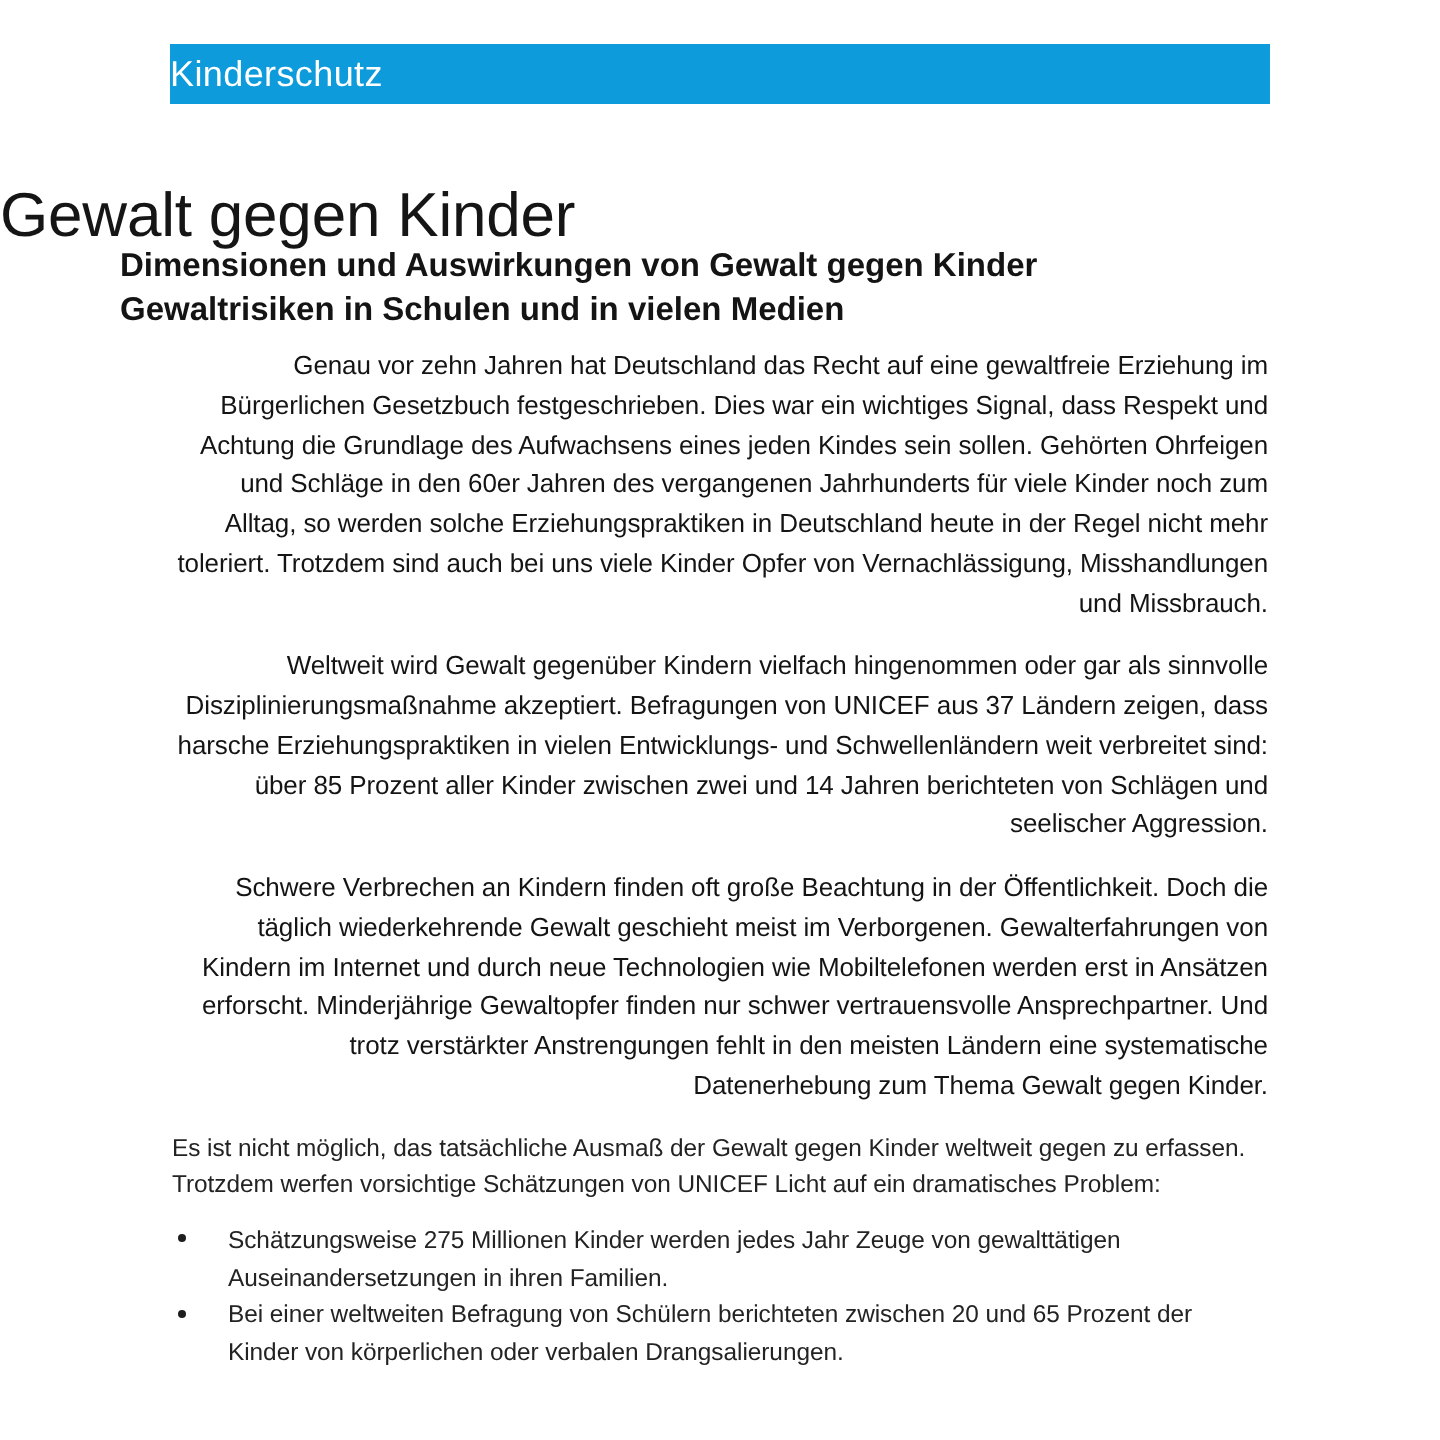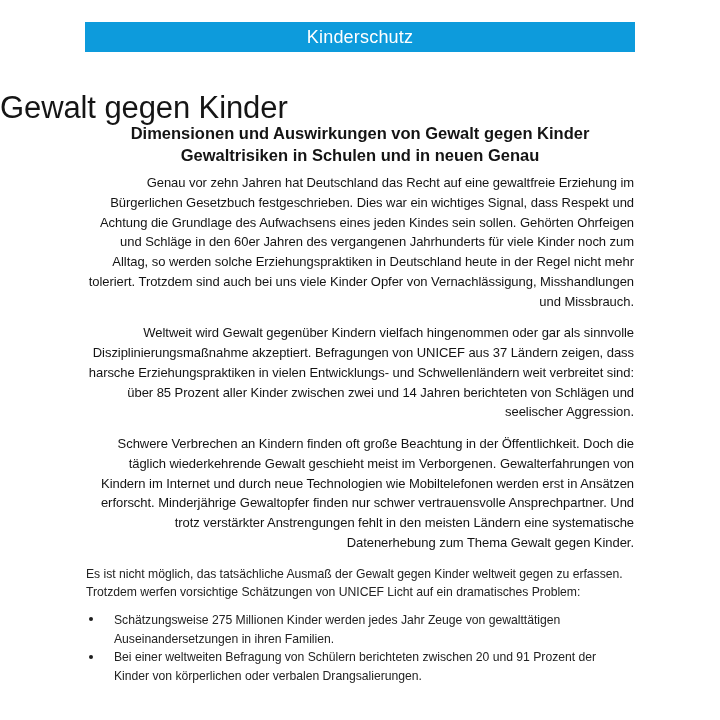--- a/index.html
+++ b/index.html
@@ -29,21 +29,21 @@
   
   .banner {
     position: absolute;
     left: 85px;
     top: 22px;
     width: 550px;
     height: 30px;
     background: #0d9bdc;
     display: flex;
     align-items: center;
-    justify-content: center;
+    justify-content: flex-start;
   }
   .banner-label {
     color: #ffffff;
     font-size: 18px;
     font-weight: 400;
     letter-spacing: 0.2px;
     line-height: 1;
   }
 
   
@@ -58,21 +58,20 @@
     letter-spacing: -0.1px;
     color: #151515;
     line-height: 1.1;
   }
 
   .subtitle {
     position: absolute;
     left: 60px;
     top: 123px;
     width: 600px;
-    text-align: center;
     font-size: 16.5px;
     font-weight: 700;
     color: #141414;
     line-height: 1.33;
   }
   .subtitle-line { display: block; }
 
   
   .content {
     position: absolute;
@@ -141,40 +140,40 @@
 <div class="page">
 
   <div class="banner">
     <span class="banner-label">Kinderschutz</span>
   </div>
 
   <h1 class="doc-title">Gewalt gegen Kinder</h1>
 
   <div class="subtitle">
     <span class="subtitle-line">Dimensionen und Auswirkungen von Gewalt gegen Kinder</span>
-    <span class="subtitle-line">Gewaltrisiken in Schulen und in neuen Genau</span>
+    <span class="subtitle-line">Gewaltrisiken in Schulen und in vielen Medien</span>
   </div>
 
   <div class="content">
 
     <p class="lead">Genau vor zehn Jahren hat Deutschland das Recht auf eine gewaltfreie Erziehung im Bürgerlichen Gesetzbuch festgeschrieben. Dies war ein wichtiges Signal, dass Respekt und Achtung die Grundlage des Aufwachsens eines jeden Kindes sein sollen. Gehörten Ohrfeigen und Schläge in den 60er Jahren des vergangenen Jahrhunderts für viele Kinder noch zum Alltag, so werden solche Erziehungspraktiken in Deutschland heute in der Regel nicht mehr toleriert. Trotzdem sind auch bei uns viele Kinder Opfer von Vernachlässigung, Misshandlungen und Missbrauch.</p>
 
     <p class="lead">Weltweit wird Gewalt gegenüber Kindern vielfach hingenommen oder gar als sinnvolle Disziplinierungsmaßnahme akzeptiert. Befragungen von UNICEF aus 37 Ländern zeigen, dass harsche Erziehungspraktiken in vielen Entwicklungs- und Schwellenländern weit verbreitet sind: über 85 Prozent aller Kinder zwischen zwei und 14 Jahren berichteten von Schlägen und seelischer Aggression.</p>
 
     <p class="lead">Schwere Verbrechen an Kindern finden oft große Beachtung in der Öffentlichkeit. Doch die täglich wiederkehrende Gewalt geschieht meist im Verborgenen. Gewalterfahrungen von Kindern im Internet und durch neue Technologien wie Mobiltelefonen werden erst in Ansätzen erforscht. Minderjährige Gewaltopfer finden nur schwer vertrauensvolle Ansprechpartner. Und trotz verstärkter Anstrengungen fehlt in den meisten Ländern eine systematische Datenerhebung zum Thema Gewalt gegen Kinder.</p>
 
 
     <p class="body">Es ist nicht möglich, das tatsächliche Ausmaß der Gewalt gegen Kinder weltweit gegen zu erfassen. Trotzdem werfen vorsichtige Schätzungen von UNICEF Licht auf ein dramatisches Problem:</p>
 
     <ul class="facts">
       <li>
         <span class="bullet"></span>
         <span>Schätzungsweise 275 Millionen Kinder werden jedes Jahr Zeuge von gewalttätigen Auseinandersetzungen in ihren Familien.</span>
       </li>
       <li>
         <span class="bullet"></span>
-        <span>Bei einer weltweiten Befragung von Schülern berichteten zwischen 20 und 91 Prozent der Kinder von körperlichen oder verbalen Drangsalierungen.</span>
+        <span>Bei einer weltweiten Befragung von Schülern berichteten zwischen 20 und 65 Prozent der Kinder von körperlichen oder verbalen Drangsalierungen.</span>
       </li>
 
     </ul>
 
   </div>
 </div>
 
 </body></html>

